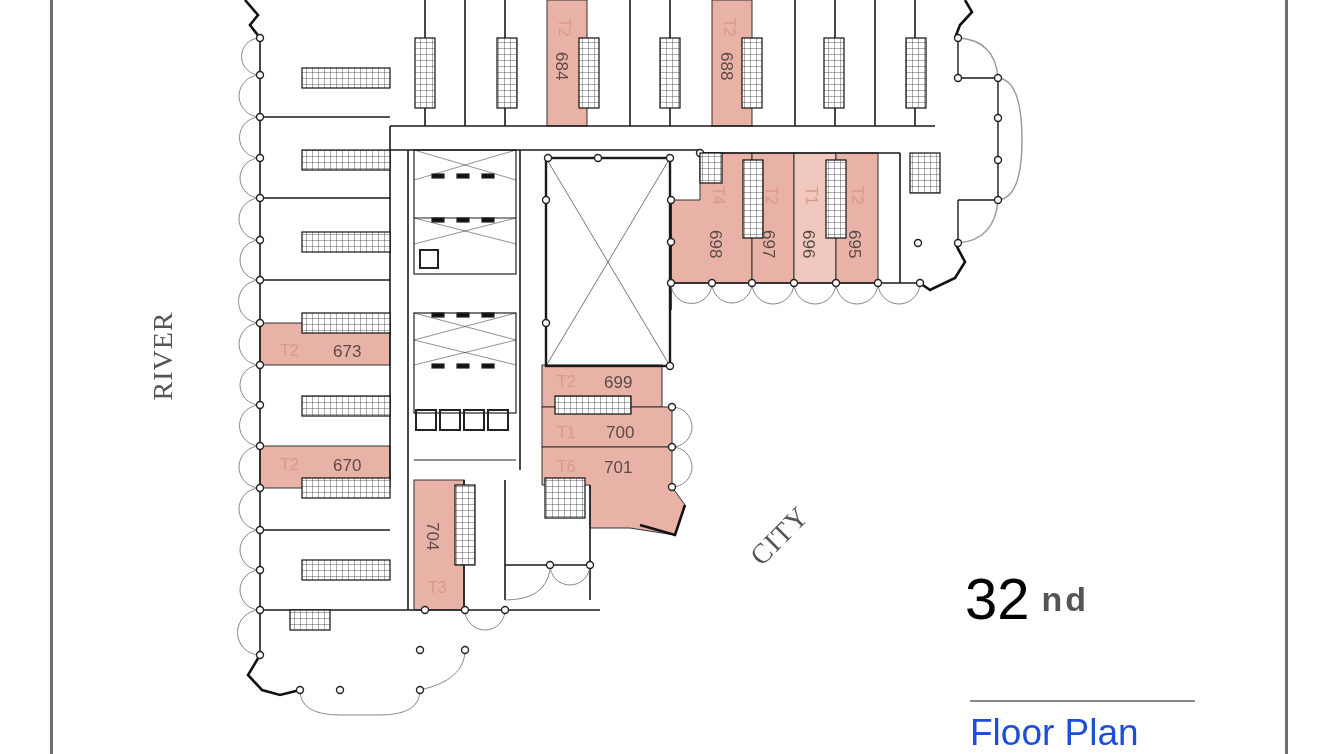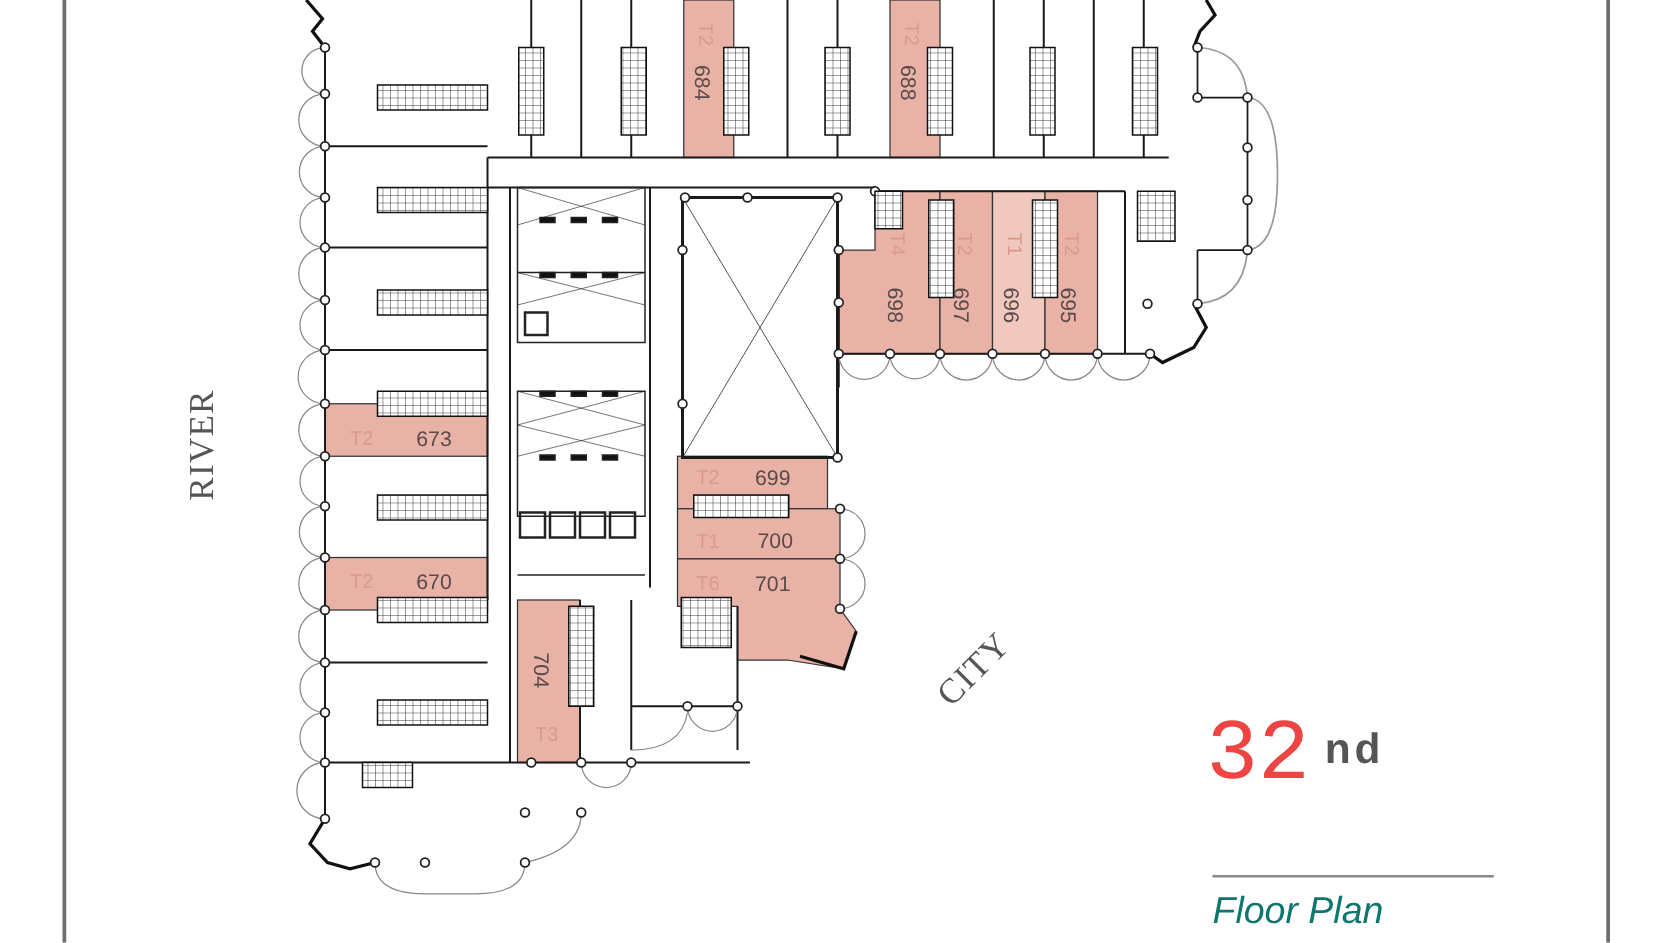--- a/index.html
+++ b/index.html
@@ -5,24 +5,24 @@
   html, body { margin:0; padding:0; background:#fff; }
   body { width:1342px; height:754px; position:relative; overflow:hidden; font-family:"Liberation Sans", sans-serif; }
   .frame-line { position:absolute; top:0; width:3px; height:754px; background:#6e6e6e; }
   #plan { position:absolute; left:0; top:0; }
   .unit-label { font-family:"Liberation Sans", sans-serif; font-size:17px; fill:#5a4a48; }
   .type-label { font-family:"Liberation Sans", sans-serif; font-size:16px; fill:#d99a8c; }
   .compass { position:absolute; font-family:"Liberation Serif", serif; font-size:28px; color:#555; letter-spacing:1px; }
   .compass.river { left:118px; top:340px; transform:rotate(-90deg); transform-origin:center; }
   .compass.city { left:745px; top:520px; transform:rotate(-45deg); }
   .title-block { position:absolute; left:965px; top:570px; width:260px; }
-  .floor-num { font-size:69px; color:#ef4444; line-height:1; font-family:Liberation Mono, monospace; display:inline-block; }
+  .floor-num { font-size:58px; color:#000000; line-height:1; font-family:Liberation Sans, sans-serif; display:inline-block; }
   .floor-suffix { font-size:34px; color:#555; vertical-align:top; display:inline-block; margin-left:12px; margin-top:10px; letter-spacing:3px;font-weight:bold; }
   .title-rule { position:absolute; left:5px; top:130px; width:225px; height:2px; background:#888; }
-  .floor-caption { position:absolute; left:5px; top:142px; font-size:30px; color:#0f766e; white-space:nowrap;font-style:italic; }
+  .floor-caption { position:absolute; left:5px; top:142px; font-size:37px; color:#1d4ed8; white-space:nowrap; }
 </style>
 </head>
 <body>
 
 <div class="frame-line" style="left:50px;"></div>
 <div class="frame-line" style="left:1285px;"></div>
 
 <svg id="plan" width="1342" height="754" viewBox="0 0 1342 754">
   <defs>
     <pattern id="bath" width="6" height="6" patternUnits="userSpaceOnUse">

